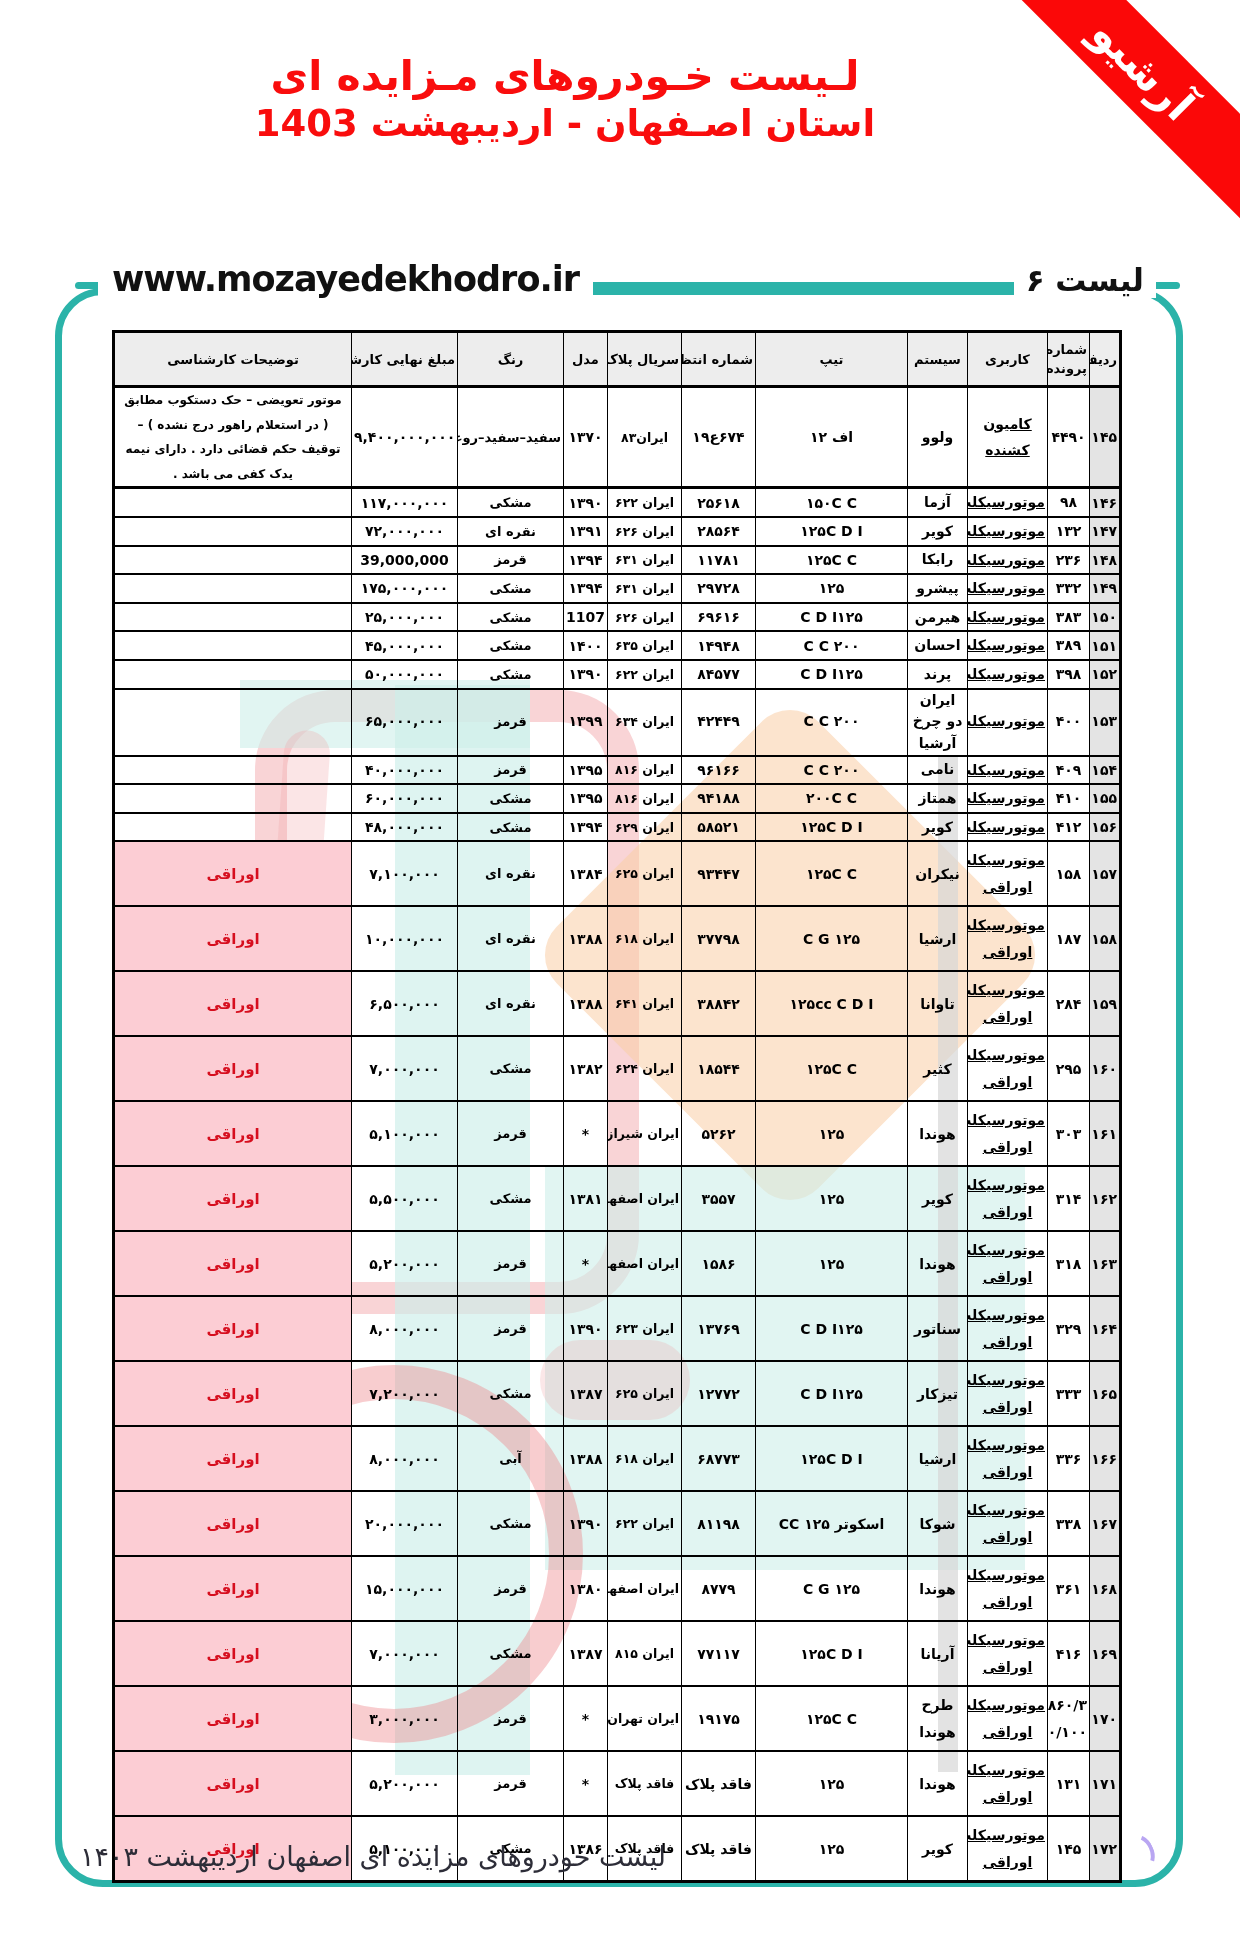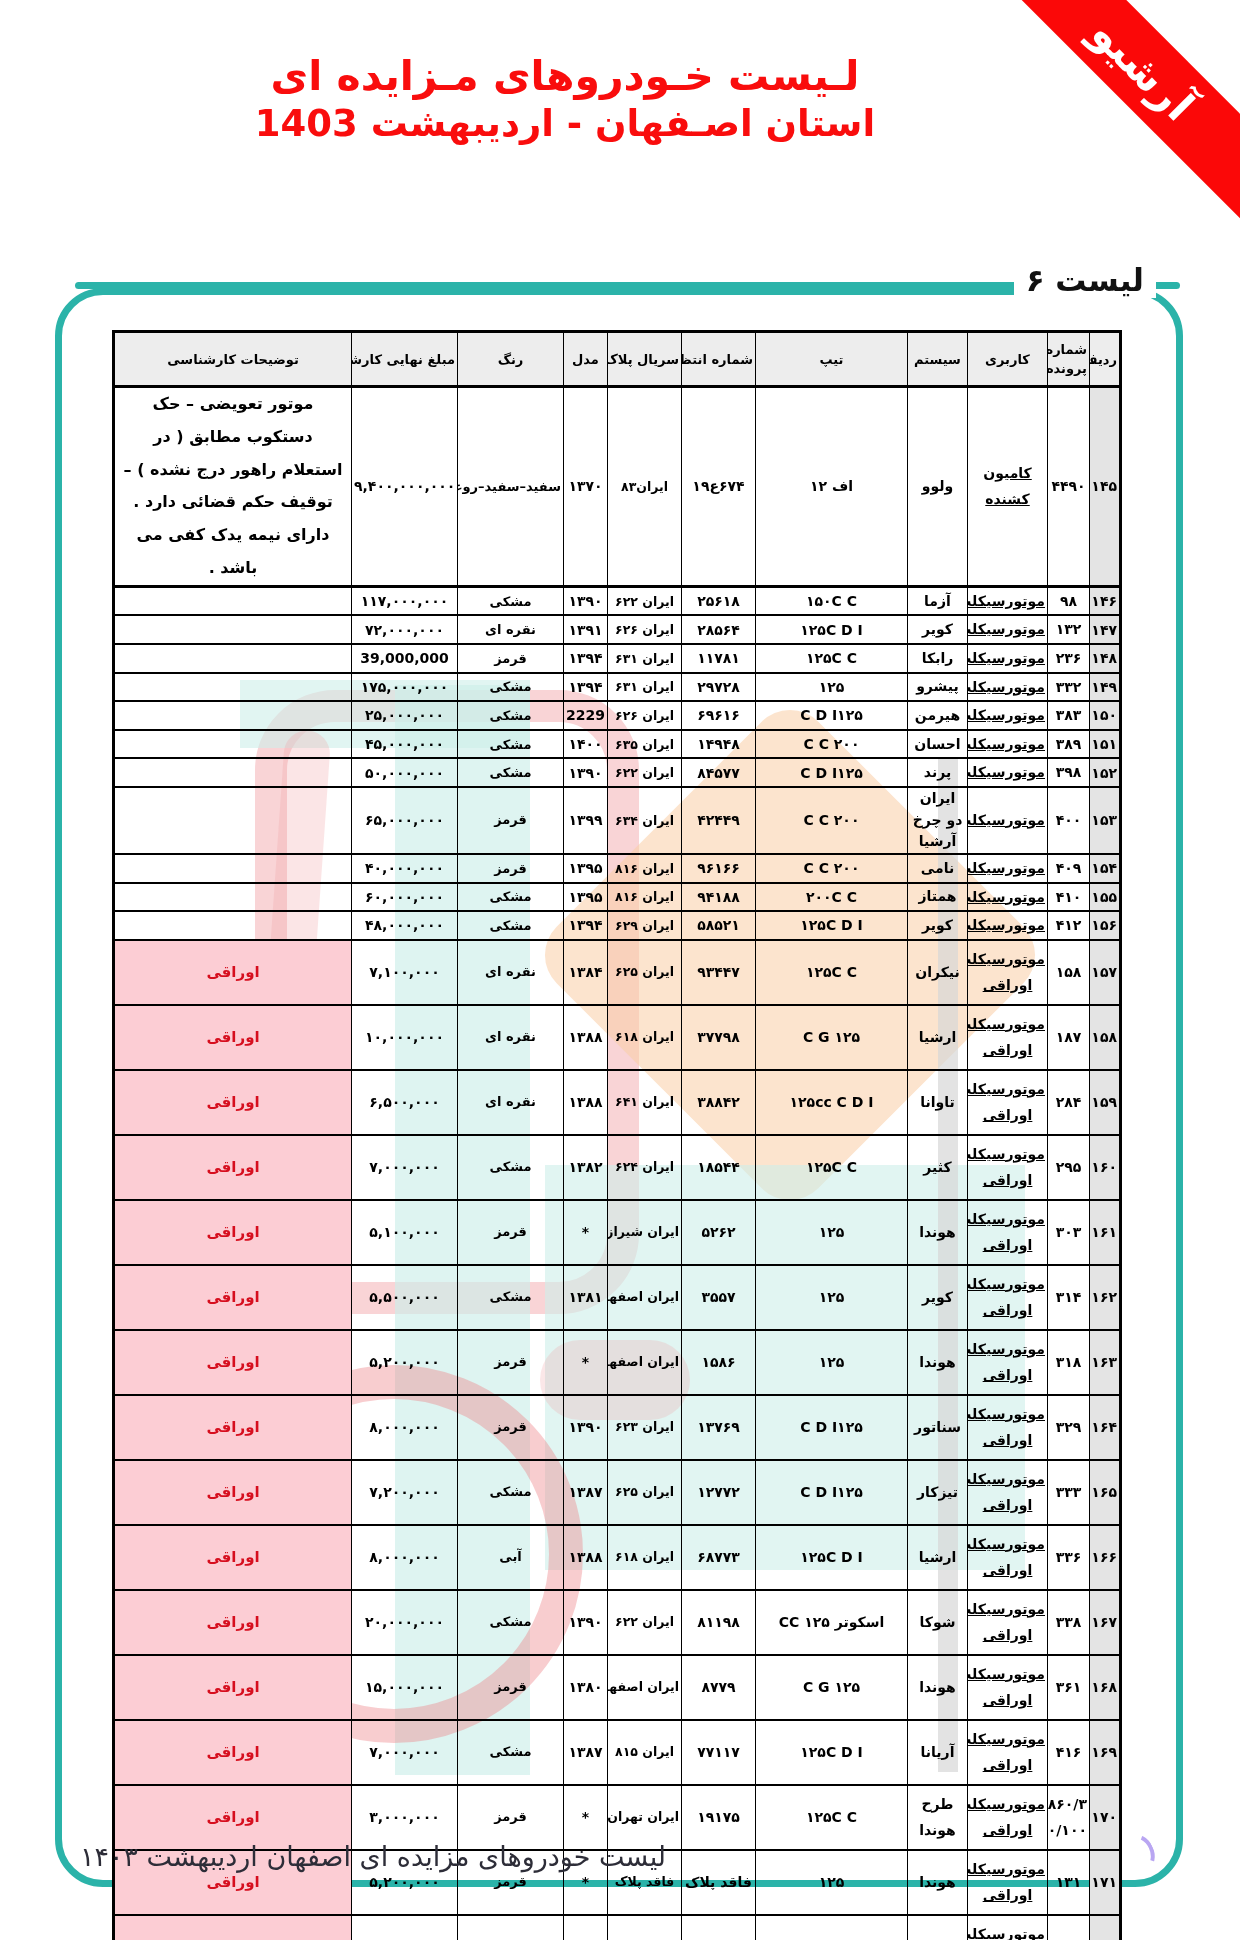--- a/index.html
+++ b/index.html
@@ -58,21 +58,21 @@
   td.c-usage{font-size:14px;line-height:1.9;text-decoration:underline;}
   td.c-system{font-size:14px;line-height:1.5;}
   td.c-type{font-size:14px;}
   td.c-police{font-size:14px;}
   td.c-serial{font-size:12.5px;white-space:nowrap;}
   td.c-model{font-size:14px;}
   td.c-color{font-size:13px;white-space:nowrap;}
   td.c-price{font-size:14px;direction:ltr;}
   td.c-note{font-size:14px;}
   td.c-note.scrap{background:#fccdd4;color:#d60e1e;font-size:15px;}
-  td.c-note.longnote{font-size:16px;line-height:2.05;padding:0 6px;}
+  td.c-note.longnote{font-size:12px;line-height:2.05;padding:0 6px;}
   .ltrtxt{direction:ltr;unicode-bidi:bidi-override;}
 
   
   .footer{position:absolute;left:80px;top:1841px;font-size:27px;font-weight:normal;color:#2d2d38;z-index:2;direction:rtl;}
   .squiggle{position:absolute;left:1124px;top:1834px;width:22px;height:30px;border:4px solid transparent;
             border-right-color:#b9a6f2;border-radius:50%;transform:rotate(-25deg);z-index:2;}
 </style>
 </head>
 <body>
 
@@ -81,20 +81,21 @@
   <div class="ribbon">
     <span>آرشیو</span>
   </div>
 
   <div class="title">
     <div class="t1">لـیست خـودروهای مـزایده ای</div>
     <div class="t2">استان اصـفهان - اردیبهشت 1403</div>
   </div>
 
   <div class="rule"></div>
+  <div class="url">www.mozayedekhodro.ir</div>
   <div class="list-label">لیست ۶</div>
 
   <div class="box"></div>
 
   <div>
     <div class="wm wm-frame"></div>
     <div class="wm wm-diamond"></div>
     <div class="wm wm-cyan1"></div>
     <div class="wm wm-cyan2"></div>
     <div class="wm wm-cyan3"></div>
@@ -200,21 +201,21 @@
     <td class="c-note"></td>
   </tr>
         <tr class="h25">
     <td class="c-no">۱۵۰</td>
     <td class="c-file">۳۸۳</td>
     <td class="c-usage">موتورسیکلت</td>
     <td class="c-system">هیرمن</td>
     <td class="c-type ltrtxt">C D I۱۲۵</td>
     <td class="c-police ltrtxt">۶۹۶۱۶</td>
     <td class="c-serial">ایران ۶۲۶</td>
-    <td class="c-model">2229</td>
+    <td class="c-model">1107</td>
     <td class="c-color">مشکی</td>
     <td class="c-price">۲۵,۰۰۰,۰۰۰</td>
     <td class="c-note"></td>
   </tr>
         <tr class="h25">
     <td class="c-no">۱۵۱</td>
     <td class="c-file">۳۸۹</td>
     <td class="c-usage">موتورسیکلت</td>
     <td class="c-system">احسان</td>
     <td class="c-type ltrtxt">C C ۲۰۰</td>

